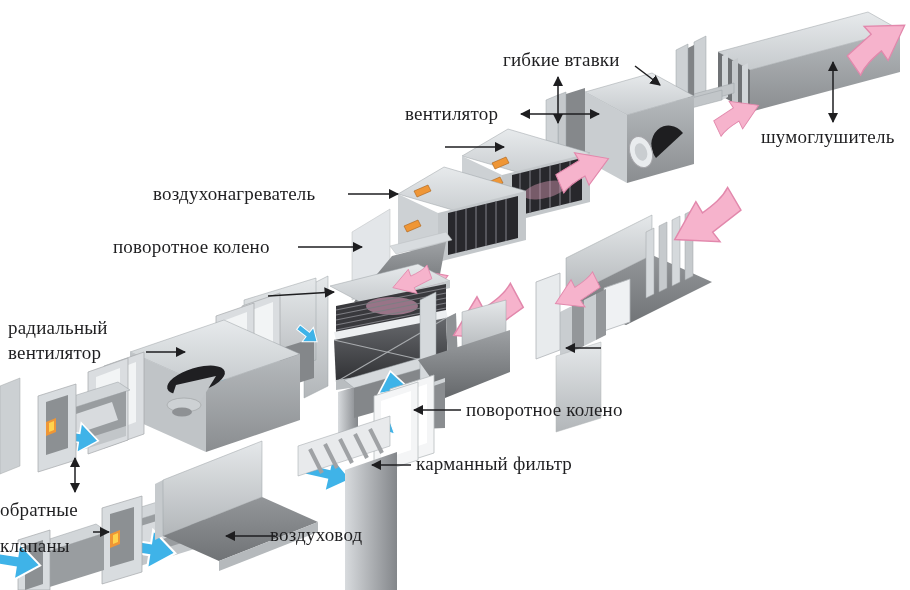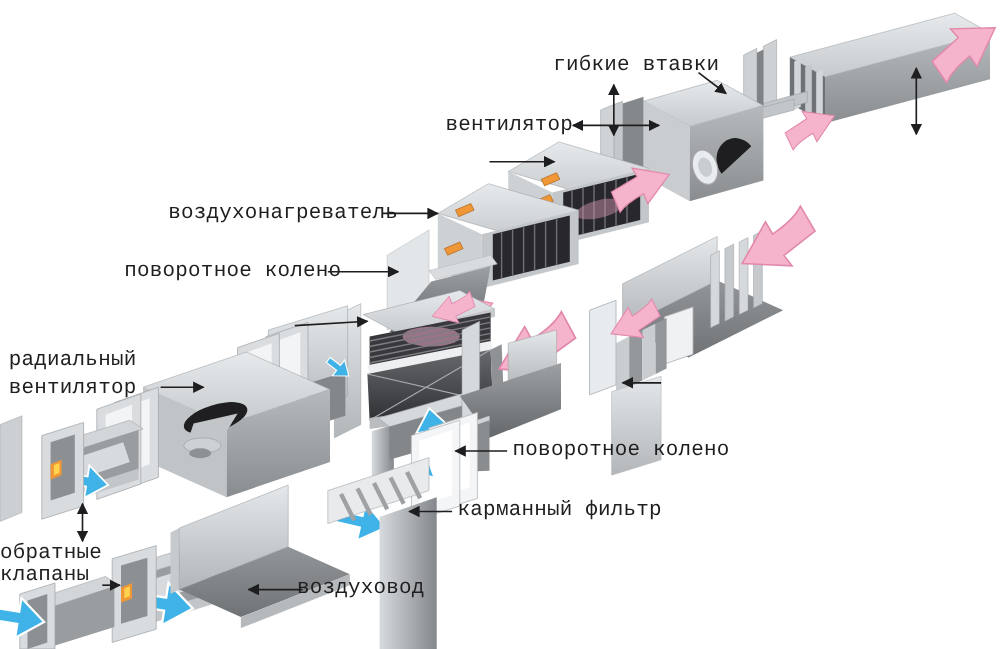--- a/index.html
+++ b/index.html
@@ -1,21 +1,21 @@
 <!DOCTYPE html>
 <html><head>
 <meta charset="utf-8">
 <style>
   html,body{margin:0;padding:0;background:#ffffff;}
   .stage{position:relative;width:910px;height:590px;background:#ffffff;overflow:hidden;
-         font-family:Liberation Mono, monospace;}
+         font-family:Liberation Serif, serif;}
   .stage svg{position:absolute;left:0;top:0;}
   .lbl{position:absolute;font-size:19px;line-height:25px;color:#1f1f21;white-space:pre-line;
        letter-spacing:.2px;}
-  .lbl2{line-height:20px;}
+  .lbl2{line-height:36px;}
 </style>
 </head>
 <body>
 
 <div class="stage">
 <svg width="910" height="590" viewBox="0 0 910 590">
   <defs>
     <linearGradient id="gTop" x1="0" y1="0" x2="0" y2="1">
           <stop offset="0" stop-color="#e7eaec"></stop>
           <stop offset="1" stop-color="#c6cacd"></stop>
@@ -299,16 +299,17 @@
 </svg>
 
   <div class="lbl" style="left:503px;top:47px">гибкие втавки</div>
   <div class="lbl" style="left:405px;top:101px">вентилятор</div>
   <div class="lbl" style="left:153px;top:181px">воздухонагреватель</div>
   <div class="lbl" style="left:113px;top:234px">поворотное колено</div>
   <div class="lbl" style="left:8px;top:315px">радиальный
 вентилятор</div>
   <div class="lbl lbl2" style="left:0px;top:492px">обратные
 клапаны</div>
+  <div class="lbl" style="left:761px;top:124px">шумоглушитель</div>
   <div class="lbl" style="left:466px;top:397px">поворотное колено</div>
   <div class="lbl" style="left:416px;top:451px">карманный фильтр</div>
   <div class="lbl" style="left:270px;top:522px">воздуховод</div>
 </div>
 
 </body></html>

